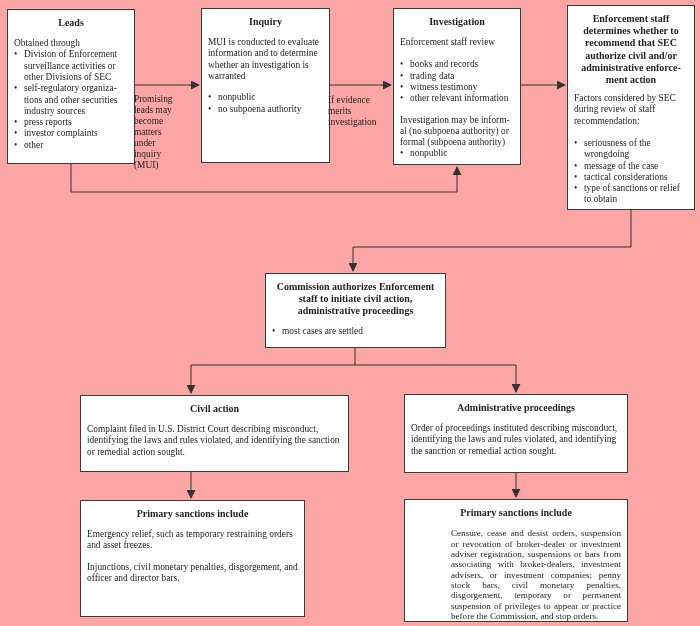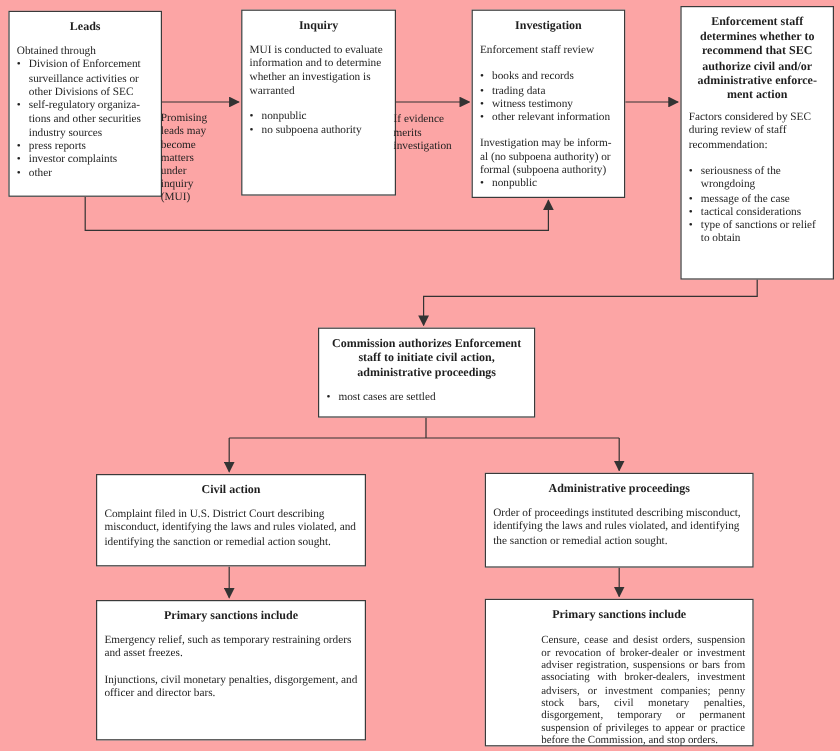--- a/index.html
+++ b/index.html
@@ -125,21 +125,21 @@
       </div>
     <div class="note">Investigation may be inform-al (no subpoena authority) or formal (subpoena authority)</div>
     <div class="bullets">
         <div class="bullet">
           <span class="marker">•</span>
           <span class="btxt">nonpublic</span>
         </div>
       </div>
   </div>
 
-  <div class="box" style="left:567px;top:5px;width:128px;height:228px;">
+  <div class="box" style="left:567px;top:5px;width:128px;height:205px;">
     <div class="btitle" style="margin-bottom:7px;">Enforcement staff
 determines whether to
 recommend that SEC
 authorize civil and/or
 administrative enforce-
 ment action</div>
     <div class="intro gap">Factors considered by SEC during review of staff recommendation:</div>
     <div class="bullets">
         <div class="bullet">
           <span class="marker">•</span>
@@ -165,21 +165,21 @@
 staff to initiate civil action,
 administrative proceedings</div>
     <div class="bullets">
         <div class="bullet">
           <span class="marker">•</span>
           <span class="btxt">most cases are settled</span>
         </div>
       </div>
   </div>
 
-  <div class="box" style="left:80px;top:395px;width:225px;height:77px;">
+  <div class="box" style="left:80px;top:395px;width:269px;height:77px;">
     <div class="btitle">Civil action</div>
     <div class="para">Complaint filed in U.S. District Court describing misconduct, identifying the laws and rules violated, and identifying the sanction or remedial action sought.</div>
   </div>
 
   <div class="box" style="left:404px;top:394px;width:224px;height:79px;">
     <div class="btitle">Administrative proceedings</div>
     <div class="para">Order of proceedings instituted describing misconduct, identifying the laws and rules violated, and identifying the sanction or remedial action sought.</div>
   </div>
 
   <div class="box" style="left:80px;top:500px;width:225px;height:117px;">

